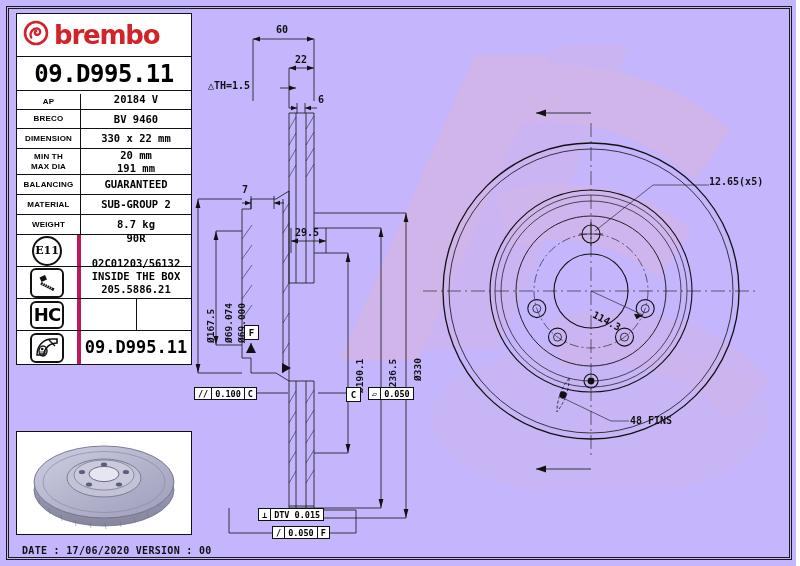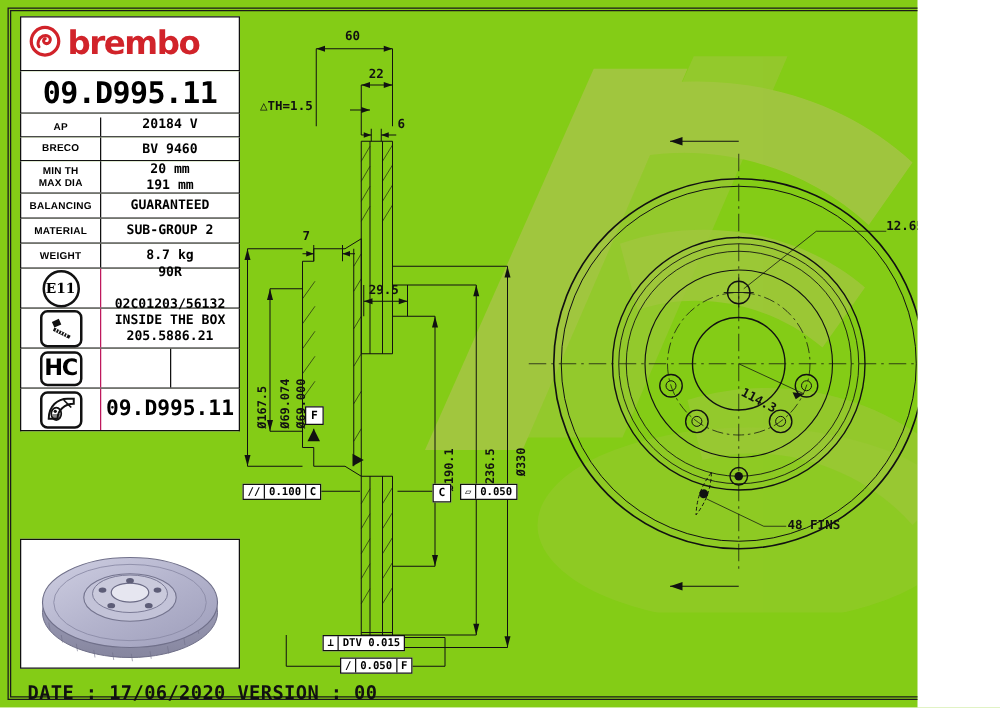--- a/index.html
+++ b/index.html
@@ -1,17 +1,17 @@
 <!DOCTYPE html>
 <html><head>
 <meta charset="utf-8">
 <style>
   html,body{margin:0;padding:0;background:#fff;}
   body{font-family:"Liberation Sans",sans-serif;}
-  #page{position:relative;width:734px;height:566px;background:#84cc16;overflow:hidden;}
+  #page{position:relative;width:796px;height:566px;background:#c4b5fd;overflow:hidden;}
 
   
   .wm{position:absolute;pointer-events:none;opacity:.30;}
   .wm svg{display:block;}
 
   
   .frame{position:absolute;left:6px;top:6px;width:786px;height:554px;border:1px solid #1a1a1a;box-sizing:border-box;}
   .frame-inner{position:absolute;left:8px;top:8px;width:782px;height:550px;border:1px solid #1a1a1a;box-sizing:border-box;}
 
   
@@ -25,38 +25,38 @@
           text-align:center;line-height:1.2;padding:3px 2px;box-sizing:border-box;}
 
   .logo-row{height:44px;align-items:center;justify-content:flex-start;padding-left:6px;}
   .brembo{display:flex;align-items:center;gap:5px;}
   .brembo .word{color:#d1232a;font-size:26px;font-weight:bold;letter-spacing:-1.2px;
                  font-family:"DejaVu Sans","Liberation Sans",sans-serif;line-height:1;}
 
   .code-row{height:34px;justify-content:center;align-items:center;}
   .code-row .code{font-family:"DejaVu Sans Mono","Liberation Mono",monospace;font-size:24px;font-weight:bold;letter-spacing:-.5px;}
 
-  .iconcell{width:64px;border-right:1px solid #be185d;display:flex;align-items:center;justify-content:center;padding:3px 0;box-sizing:border-box;}
+  .iconcell{width:64px;border-right:4px solid #be185d;display:flex;align-items:center;justify-content:center;padding:3px 0;box-sizing:border-box;}
   .e11{width:26px;height:26px;border:2px solid #111;border-radius:50%;display:flex;align-items:center;justify-content:center;
        font-size:11px;font-weight:bold;font-family:"DejaVu Serif","Liberation Serif",serif;}
   .hcbox{width:30px;height:24px;border:2.5px solid #111;border-radius:6px;display:flex;align-items:center;justify-content:center;
          font-size:18px;font-weight:bold;letter-spacing:-1px;font-family:"DejaVu Sans","Liberation Sans",sans-serif;}
   .sqicon{width:30px;height:26px;border:2.5px solid #111;border-radius:6px;display:flex;align-items:center;justify-content:center;}
 
   .split{flex:1;display:flex;}
   .split .s1{flex:1;border-right:1px solid #111;}
   .split .s2{flex:1;}
 
   
   .photo{position:absolute;left:16px;top:431px;width:176px;height:104px;border:1px solid #111;box-sizing:border-box;
          display:flex;align-items:center;justify-content:center;background:#fff;overflow:hidden;}
 
   
   .dateline{position:absolute;left:22px;top:545px;font-family:"DejaVu Sans Mono","Liberation Mono",monospace;
-            font-size:15px;font-weight:bold;letter-spacing:.3px;color:#111;}
+            font-size:10px;font-weight:bold;letter-spacing:.3px;color:#111;}
 
   
   .draw{position:absolute;left:196px;top:13px;width:596px;height:528px;}
   .dtxt{position:absolute;font-family:"DejaVu Sans Mono","Liberation Mono",monospace;
         font-size:10px;font-weight:bold;color:#111;white-space:nowrap;letter-spacing:0px;}
   .vtxt{position:absolute;font-family:"DejaVu Sans Mono","Liberation Mono",monospace;font-size:9.5px;font-weight:bold;
         color:#111;white-space:nowrap;transform-origin:0 0;transform:rotate(-90deg);}
   .fcf{position:absolute;display:flex;border:1px solid #111;background:#fff;height:13px;box-sizing:border-box;}
   .fcf div{display:flex;align-items:center;justify-content:center;padding:0 3px;border-right:1px solid #111;
            font-family:"DejaVu Sans Mono","Liberation Mono",monospace;font-size:8.5px;font-weight:bold;}
@@ -109,20 +109,24 @@
     <div class="prow" style="height:19px;align-items:flex-end;">
       <div class="pcellL">AP</div>
       <div class="pcellR">20184 V</div>
     </div>
 
     <div class="prow" style="height:19px;">
       <div class="pcellL">BRECO</div>
       <div class="pcellR">BV 9460</div>
     </div>
 
+    <div class="prow" style="height:20px;">
+      <div class="pcellL">DIMENSION</div>
+      <div class="pcellR">330 x 22 mm</div>
+    </div>
 
     <div class="prow" style="height:26px;">
       <div class="pcellL" style="flex-direction:column;">
         <span>MIN TH</span>
         <span>MAX DIA</span>
       </div>
       <div class="pcellR" style="flex-direction:column;">
         <span>20  mm</span>
         <span>191  mm</span>
       </div>

